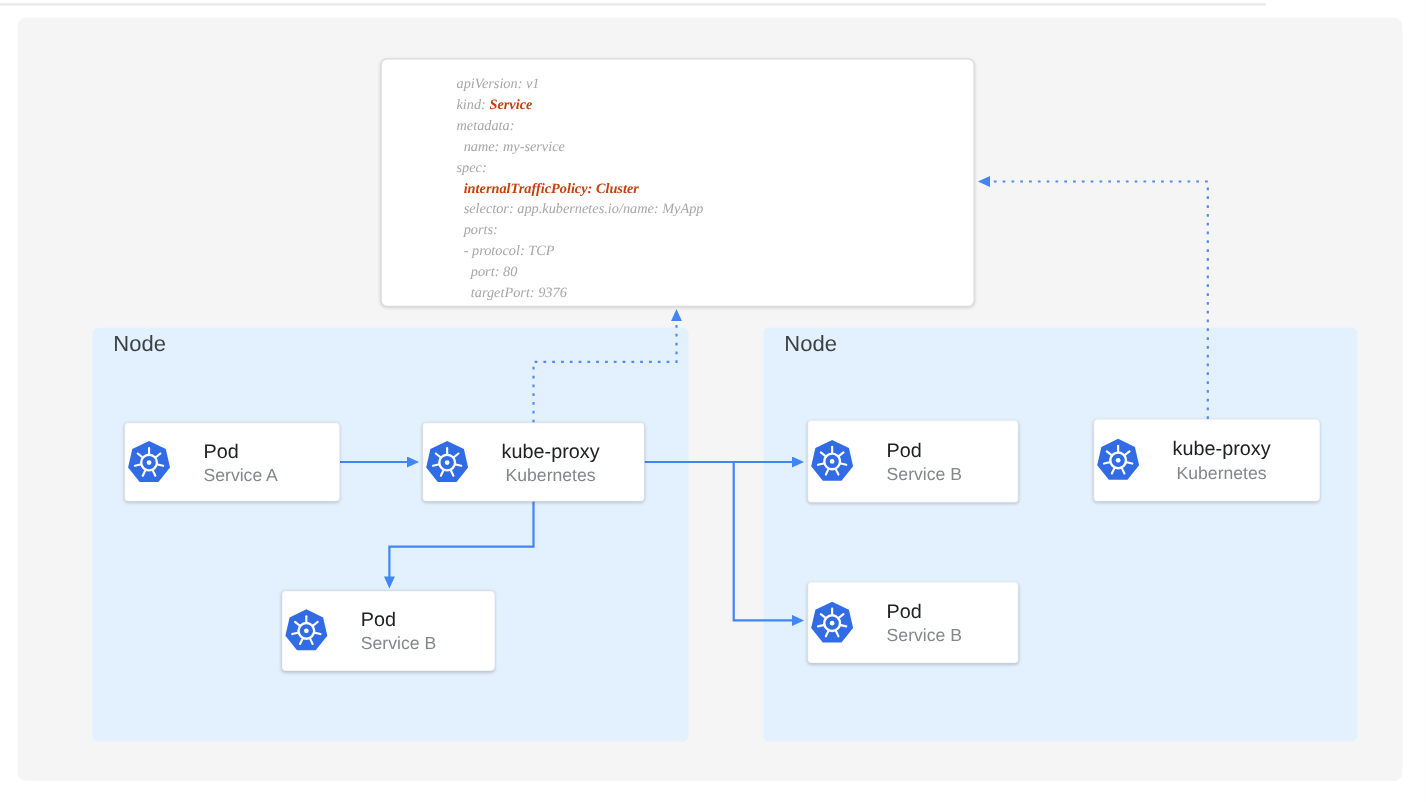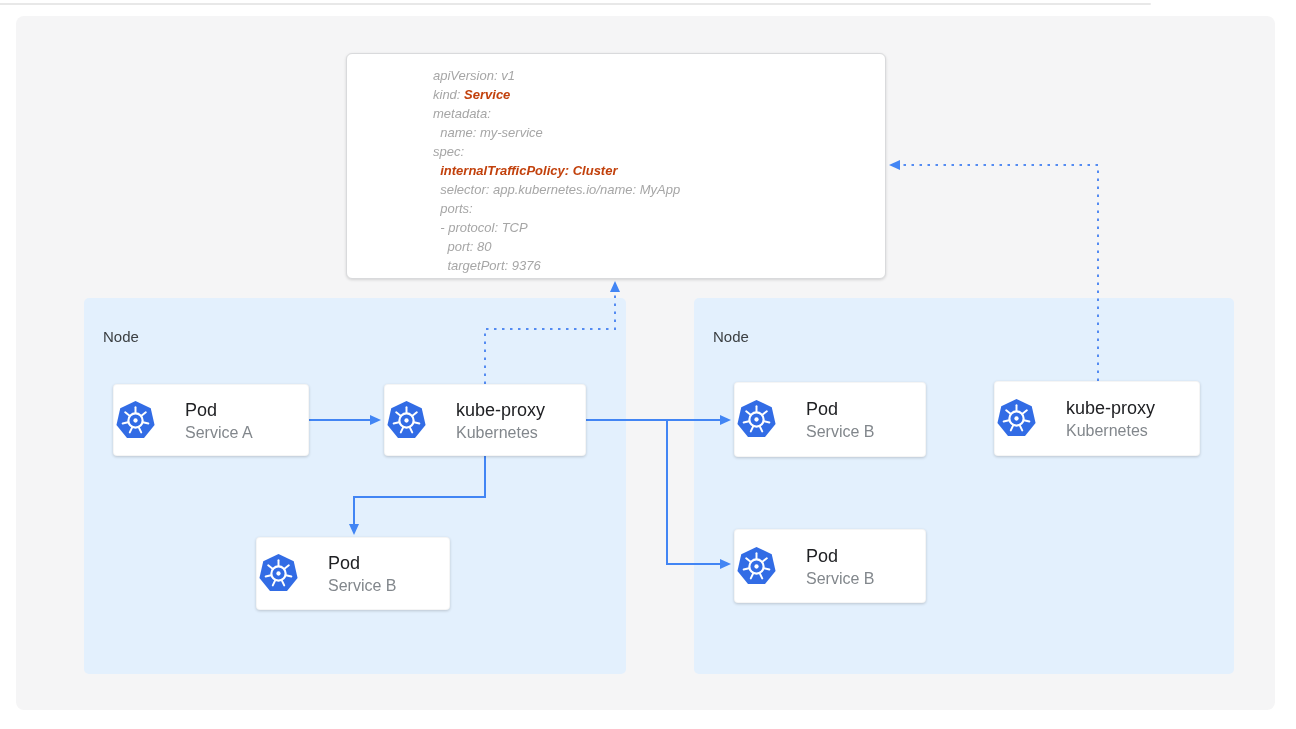--- a/index.html
+++ b/index.html
@@ -16,53 +16,53 @@
     background: #f5f5f6; border-radius: 8px;
   }
 
   
   .yaml-card {
     position: absolute; left: 330px; top: 37px; width: 540px; height: 226px;
     background: #ffffff; border: 1px solid #d9dadc; border-radius: 6px;
     box-shadow: 0 1px 3px rgba(0,0,0,0.14);
   }
   .yaml-code {
-    padding: 12px 0 0 86px;
-    font-family: Liberation Sans, sans-serif;
+    padding: 12px 0 0 68px;
+    font-family: Liberation Serif, serif;
     font-style: italic;
     font-size: 13px; line-height: 19px;
     color: #a6a6a6;
     white-space: pre;
   }
   .yaml-code .b { font-weight: bold; color: #c2410c; }
 
   
   .node {
     position: absolute; top: 282px; height: 376px;
     background: #e3f0fd; border-radius: 5px;
   }
   .node-left  { left: 68px;  width: 542px; }
   .node-right { left: 678px; width: 540px; }
   .node-label {
-    position: absolute; left: 19px; top: 30px;
-    font-size: 15px; color: #3c4043;
+    position: absolute; left: 19px; top: 4px;
+    font-size: 20px; color: #3c4043;
   }
 
   
   .kbox {
     position: absolute;
     background: #ffffff; border-radius: 4px;
     border: 1px solid rgba(0,0,0,0.04);
     box-shadow: 0 1px 3px rgba(0,0,0,0.18);
     display: flex; align-items: center;
   }
   .kbox .icon-wrap { width: 43px; height: 43px; flex: 0 0 auto; }
   .kbox .txt { margin-left: 28px; }
   .kbox .title { font-size: 18px; color: #202124; line-height: 24px; }
-  .kbox .sub   { font-size: 16px; color: #82878c; line-height: 21px; }
+  .kbox .sub   { font-size: 16px; color: #82878c; line-height: 21px; text-align: center; }
 
   .box-pod-a      { left: 97px;  top: 368px; width: 196px; height: 72px; }
   .box-kproxy-l   { left: 368px; top: 368px; width: 202px; height: 72px; }
   .box-pod-b-l    { left: 240px; top: 521px; width: 194px; height: 73px; }
   .box-pod-b-r1   { left: 718px; top: 366px; width: 192px; height: 75px; }
   .box-pod-b-r2   { left: 718px; top: 513px; width: 192px; height: 74px; }
   .box-kproxy-r   { left: 978px; top: 365px; width: 206px; height: 75px; }
 
   
   svg.overlay {

